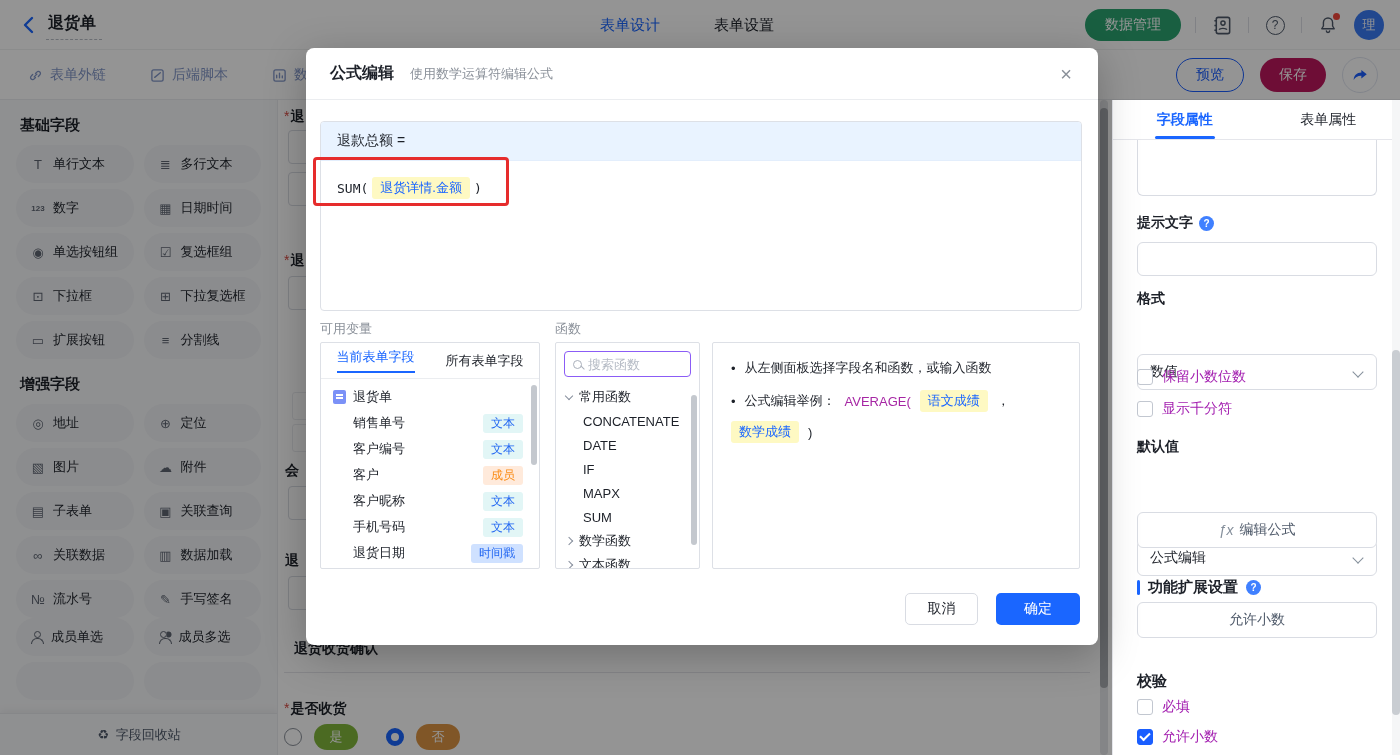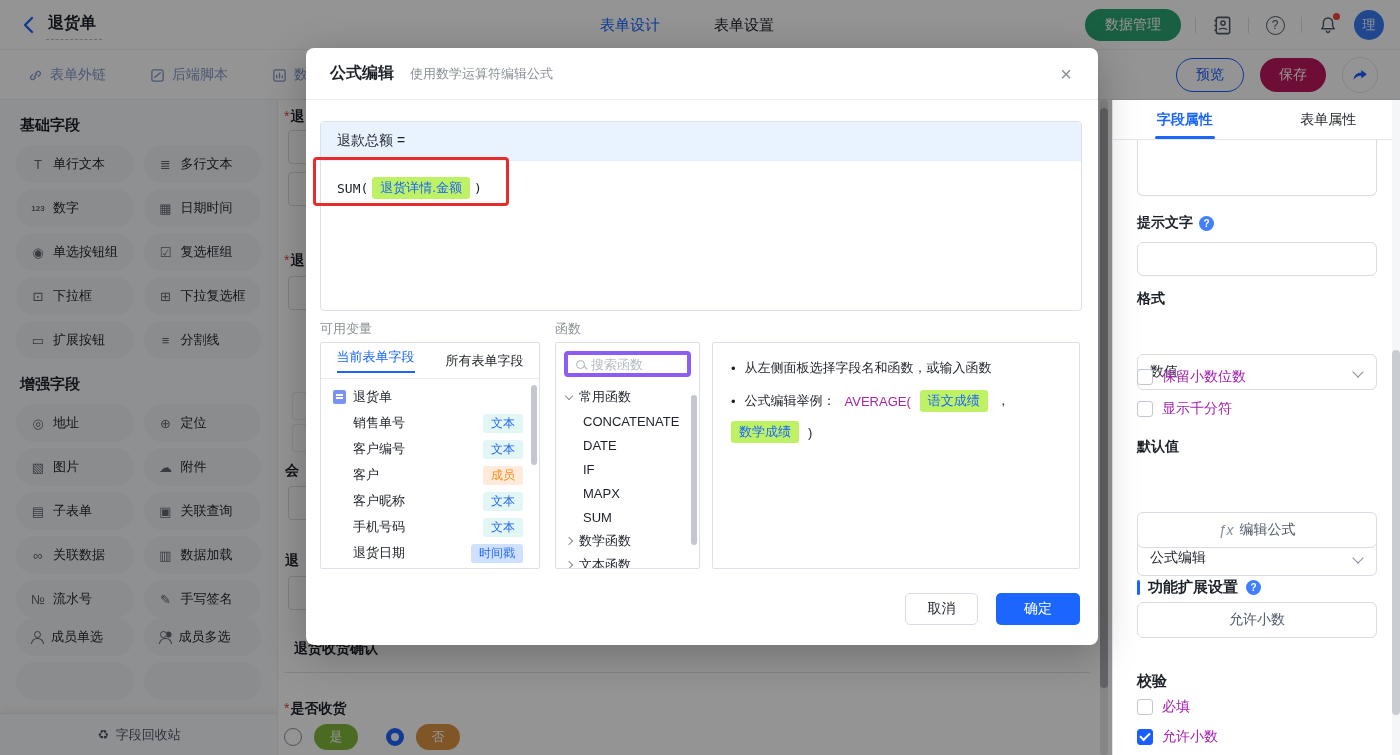--- a/index.html
+++ b/index.html
@@ -95,36 +95,36 @@
   
   .modal { position:absolute; left:306px; top:48px; width:792px; height:597px; background:#fff; border-radius:8px; box-shadow:0 10px 40px rgba(0,0,0,.25); z-index:60; }
   .m-header { height:52px; border-bottom:1px solid #ebedf0; display:flex; align-items:center; padding:0 24px; }
   .m-title { font-size:16px; font-weight:700; color:#1d2129; }
   .m-subtitle { font-size:13px; color:#8a9099; margin-left:16px; }
   .m-close { position:absolute; right:20px; top:14px; font-size:20px; color:#8a9099; width:24px; height:24px; display:flex; align-items:center; justify-content:center; cursor:pointer; }
   .f-editor { position:absolute; left:14px; top:73px; width:762px; height:190px; border:1px solid #dde0e6; border-radius:4px; overflow:hidden; }
   .f-target { height:39px; background:#e9f3ff; display:flex; align-items:center; padding:0 16px; font-size:14px; color:#1d2129; border-bottom:1px solid #e3eefc; }
   .f-body { padding:16px 16px; cursor:text; height:150px; }
   .f-line { display:flex; align-items:center; gap:4px; font-family:"DejaVu Sans Mono","Liberation Mono",monospace; font-size:13px; color:#1d2129; }
-  .chip { background:#bef264; color:#1a66ff; font-family:"Liberation Sans","DejaVu Sans",sans-serif; font-size:13px; padding:2px 8px; border-radius:3px; cursor:pointer; }
+  .chip { background:#fef9c3; color:#1a66ff; font-family:"Liberation Sans","DejaVu Sans",sans-serif; font-size:13px; padding:2px 8px; border-radius:3px; cursor:pointer; }
   .panel-label { position:absolute; font-size:13px; color:#8a9099; }
   .panel { position:absolute; border:1px solid #dde0e6; border-radius:2px; background:#fff; overflow:hidden; }
   .var-tabs { height:36px; border-bottom:1px solid #ebedf0; display:flex; }
   .var-tab { flex:1; display:flex; align-items:center; justify-content:center; font-size:13px; color:#1d2129; cursor:pointer; }
   .var-tab.active span { color:#1a66ff; border-bottom:2px solid #1a66ff; padding-bottom:5px; }
   .tree-root { display:flex; align-items:center; gap:7px; padding:9px 10px 4px 12px; font-size:13px; color:#1d2129; }
   .doc-ic { width:13px; height:14px; background:#7b91f7; border-radius:2px; position:relative; flex:none; }
   .doc-ic::after { content:""; position:absolute; left:3px; top:4px; width:7px; height:1.5px; background:#fff; box-shadow:0 3px 0 #fff; }
   .var-row { height:26px; display:flex; align-items:center; justify-content:space-between; padding:0 16px 0 32px; font-size:13px; color:#1d2129; cursor:pointer; }
   .badge { font-size:12px; padding:1px 8px; border-radius:3px; }
   .t-text { background:#e2f6f6; color:#2468f2; }
   .t-member { background:#ffeadb; color:#fa8c16; }
   .t-time { background:#cfe1ff; color:#2468f2; }
   .sb-thumb { position:absolute; width:6px; background:#c4c8ce; border-radius:3px; }
-  .fn-search { margin:8px; height:26px; border:4px solid #8b5cf6; border-radius:4px; display:flex; align-items:center; padding:0 8px; gap:6px; }
+  .fn-search { margin:8px; height:26px; border:1px solid #8b5cf6; border-radius:4px; display:flex; align-items:center; padding:0 8px; gap:6px; }
   .fn-search input { border:none; outline:none; width:90px; font-size:13px; color:#1d2129; background:transparent; }
   .fn-search input::placeholder { color:#b4bac4; }
   .mag { width:9px; height:9px; border:1.4px solid #aab0bb; border-radius:50%; position:relative; flex:none; }
   .mag::after { content:""; position:absolute; width:5px; height:1.4px; background:#aab0bb; transform:rotate(45deg); right:-4px; bottom:-1px; }
   .fn-group { height:24px; display:flex; align-items:center; gap:7px; padding-left:10px; font-size:13px; color:#1d2129; cursor:pointer; }
   .chev { display:inline-block; width:6px; height:6px; border-right:1.4px solid #868e9c; border-bottom:1.4px solid #868e9c; transform:rotate(45deg); margin-top:-3px; flex:none; }
   .chev.right { transform:rotate(-45deg); margin-top:0; }
   .fn-item { height:24px; display:flex; align-items:center; padding-left:27px; font-size:13px; color:#1d2129; cursor:pointer; }
   .help-panel { padding:16px 18px; }
   .help-li { display:flex; gap:9px; font-size:13px; color:#1d2129; margin-bottom:13px; align-items:center; flex-wrap:wrap; }

